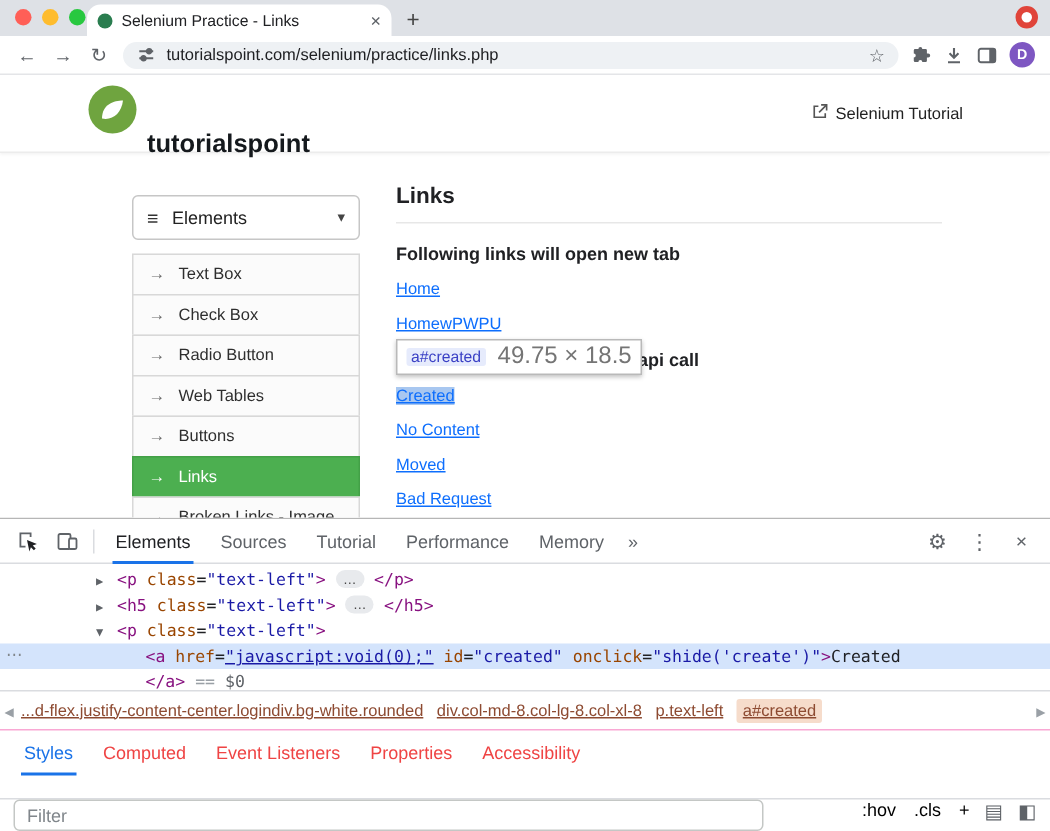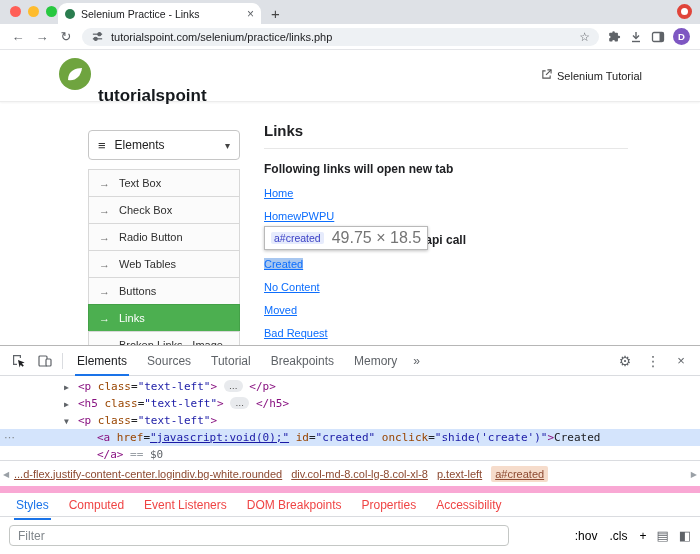--- a/index.html
+++ b/index.html
@@ -95,26 +95,26 @@
              font-size:9px; line-height:12px; vertical-align:1px; font-family:"Liberation Sans",sans-serif; }
 
   .dt-crumbs { height:26px; flex:none; border-top:1px solid #dadce0; display:flex; align-items:center;
                padding:0 16px 0 14px; position:relative; overflow:hidden; }
   .crumbs-inner { display:flex; align-items:center; gap:9px; }
   .crumb { font-size:11px; color:#8d4a31; white-space:nowrap;text-decoration:underline; }
   .crumb.sel { background:#f6dccb; border-radius:2px; padding:2px 4px; }
   .crumb-arrow { position:absolute; font-size:8px; color:#9aa0a6; top:9px; }
   .crumb-arrow.left{left:3px}.crumb-arrow.right{right:3px}
 
-  .dt-styletabs { height:30px; flex:none; border-top:7px solid #f9a8d4; display:flex; align-items:center; padding:0 6px; }
+  .dt-styletabs { height:30px; flex:none; border-top:1px solid #f9a8d4; display:flex; padding:0 6px; }
   .st-tab { padding:0 10px; height:30px; line-height:30px; font-size:12px; color:#ef4444; position:relative; white-space:nowrap; }
   .st-tab.active { color:#1a73e8; }
   .st-tab.active::after { content:""; position:absolute; left:8px; right:8px; bottom:0; height:2px; background:#1a73e8; }
 
-  .dt-filter { flex:1; border-top:1px solid #dadce0; display:flex; align-items:center; gap:10px; padding:0 9px; }
+  .dt-filter { flex:1; border-top:1px solid #dadce0; display:flex; align-items:flex-start; gap:10px; padding:0 9px;margin-top:16px; }
   .filter-input { flex:1; height:21px; border:1px solid #c4c7c5; border-radius:4px; padding:0 8px;
                   font-size:12px; font-family:"Liberation Sans",sans-serif; color:#202124; outline:none; max-width:500px; }
   .filter-input::placeholder { color:#80868b; }
   .toggles { display:flex; align-items:center; gap:12px; margin-left:auto; }
   .toggle { font-size:12px; color:#000000; white-space:nowrap; }
 </style>
 </head>
 <body>
 
 <div class="titlebar">
@@ -272,21 +272,21 @@
       <svg width="14" height="14" viewBox="0 0 14 14">
           <rect x="1" y="2" width="8" height="10" rx="1" fill="none" stroke="#5f6368" stroke-width="1.2"></rect>
           <rect x="8" y="5" width="5" height="7" rx="1" fill="#fff" stroke="#5f6368" stroke-width="1.2"></rect>
         </svg>
     </span>
     <span class="dt-sep"></span>
     <div style="display:flex">
         <div class="dt-tab active">Elements</div>
         <div class="dt-tab">Sources</div>
         <div class="dt-tab">Tutorial</div>
-        <div class="dt-tab">Breakpoints</div>
+        <div class="dt-tab">Performance</div>
         <div class="dt-tab">Memory</div>
       </div>
     <span class="more-chev">»</span>
     <div class="dt-right">
       <span class="dt-iconbtn glyph14">⚙</span>
       <span class="dt-iconbtn glyph14">⋮</span>
       <span class="dt-iconbtn glyph13">×</span>
     </div>
   </div>
 
@@ -306,21 +306,20 @@
         <span class="crumb">p.text-left</span>
         <span class="crumb sel">a#created</span>
       </div>
     <span class="crumb-arrow right">▶</span>
   </div>
 
   <div class="dt-styletabs">
       <div class="st-tab active">Styles</div>
       <div class="st-tab">Computed</div>
       <div class="st-tab">Event Listeners</div>
-      <div class="st-tab">DOM Breakpoints</div>
       <div class="st-tab">Properties</div>
       <div class="st-tab">Accessibility</div>
     </div>
 
   <div class="dt-filter">
     <input class="filter-input" placeholder="Filter" style="">
     <div class="toggles">
         <span class="toggle">:hov</span>
         <span class="toggle">.cls</span>
         <span class="toggle">+</span>

